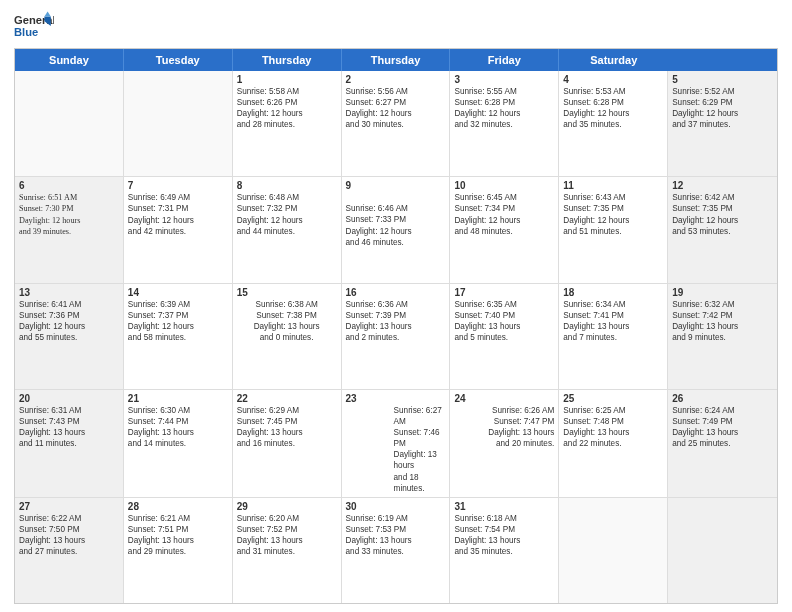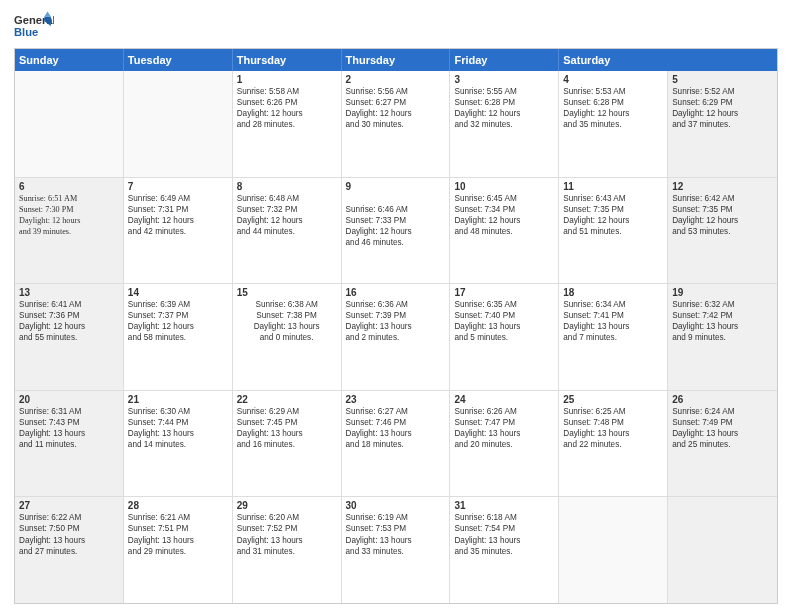--- a/index.html
+++ b/index.html
@@ -52,20 +52,21 @@
     .cal-header {
       display: grid;
       grid-template-columns: repeat(7, 1fr);
       background: #2a6fc9;
     }
     .cal-header-cell {
       color: #fff;
       font-size: 11px;
       font-weight: bold;
       padding: 5px 4px;
+      text-align: center;
       border-right: 1px solid #4a8ad9;
     }
     .cal-header-cell:last-child { border-right: none; }
     .cal-body {
       flex: 1;
       display: flex;
       flex-direction: column;
     }
     .cal-row {
       display: grid;
@@ -291,28 +292,28 @@
           </div>
           <div class="cal-cell">
             <div class="day-num">22</div>
             <div class="cell-text" style="white-space: pre-line;">Sunrise: 6:29 AM
 Sunset: 7:45 PM
 Daylight: 13 hours
 and 16 minutes.</div>
           </div>
           <div class="cal-cell">
             <div class="day-num">23</div>
-            <div class="cell-text" style="white-space: pre-line;">Sunrise: 6:27 AM
+            <div class="cell-text" style="white-space: pre-line; margin-left: 48px;">Sunrise: 6:27 AM
 Sunset: 7:46 PM
 Daylight: 13 hours
 and 18 minutes.</div>
           </div>
           <div class="cal-cell">
             <div class="day-num">24</div>
-            <div class="cell-text" style="white-space: pre-line;">Sunrise: 6:26 AM
+            <div class="cell-text" style="white-space: pre-line; text-align: right;">Sunrise: 6:26 AM
 Sunset: 7:47 PM
 Daylight: 13 hours
 and 20 minutes.</div>
           </div>
           <div class="cal-cell">
             <div class="day-num">25</div>
             <div class="cell-text" style="white-space: pre-line;">Sunrise: 6:25 AM
 Sunset: 7:48 PM
 Daylight: 13 hours
 and 22 minutes.</div>

